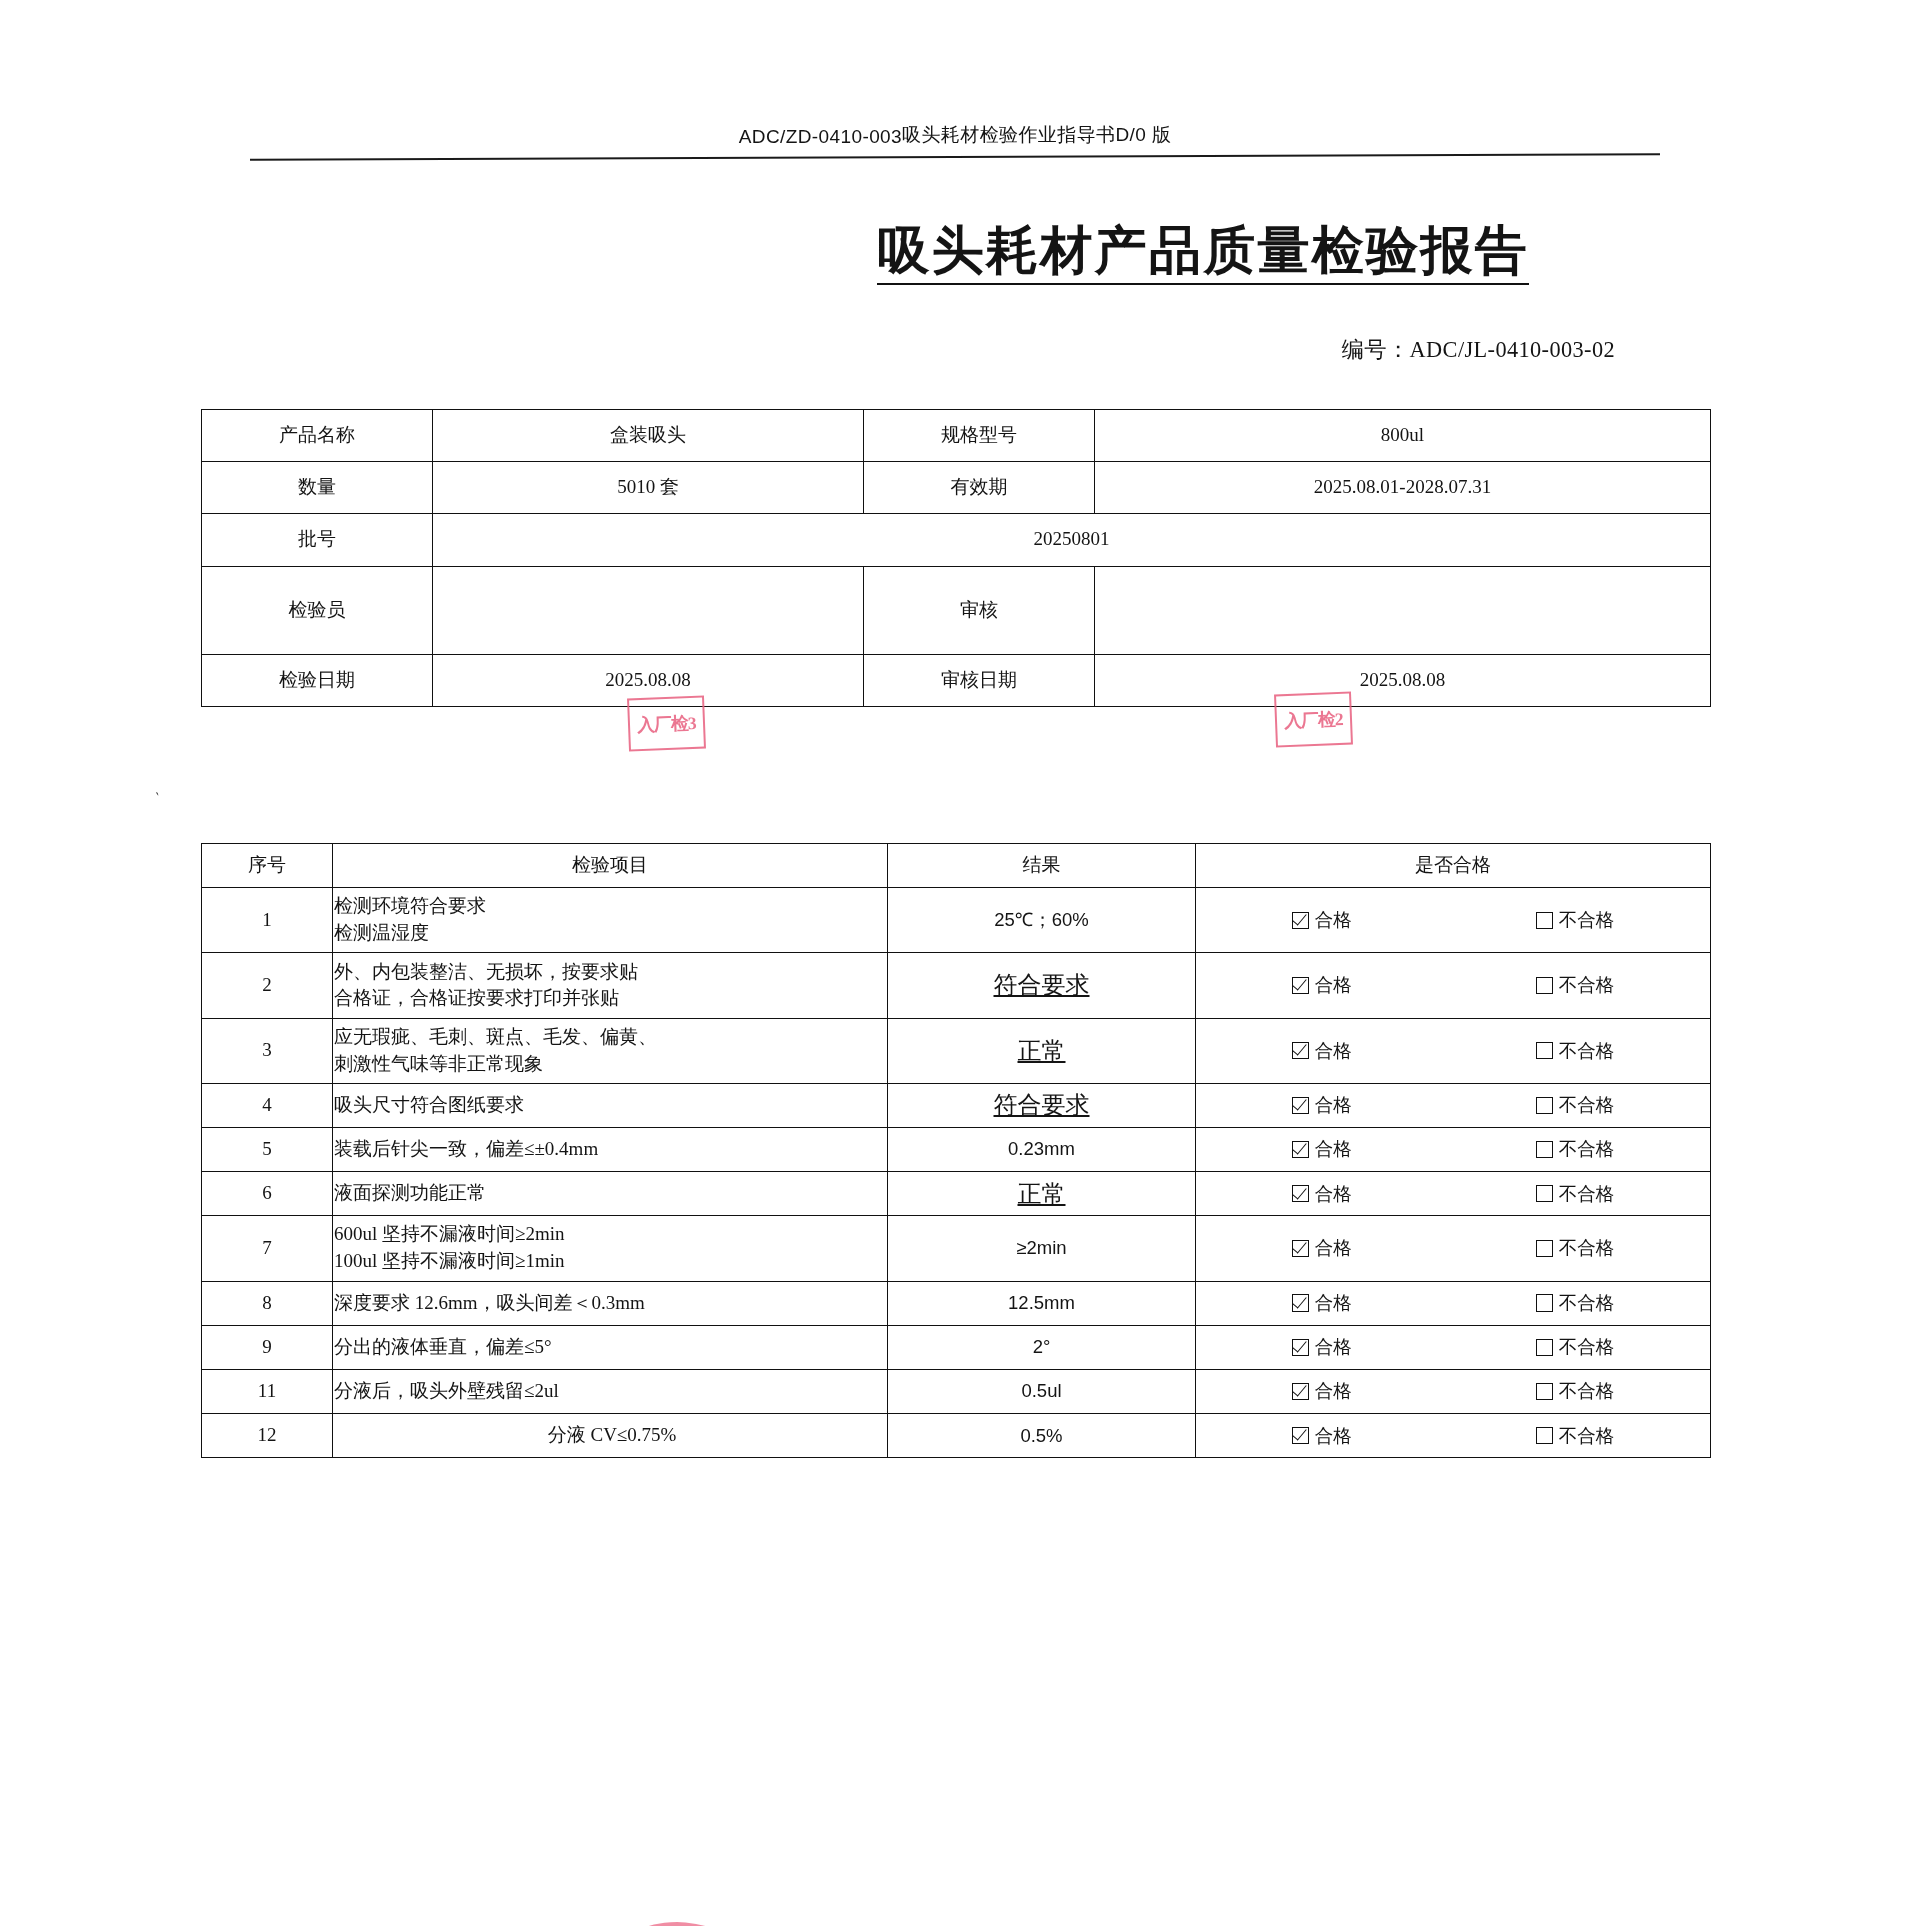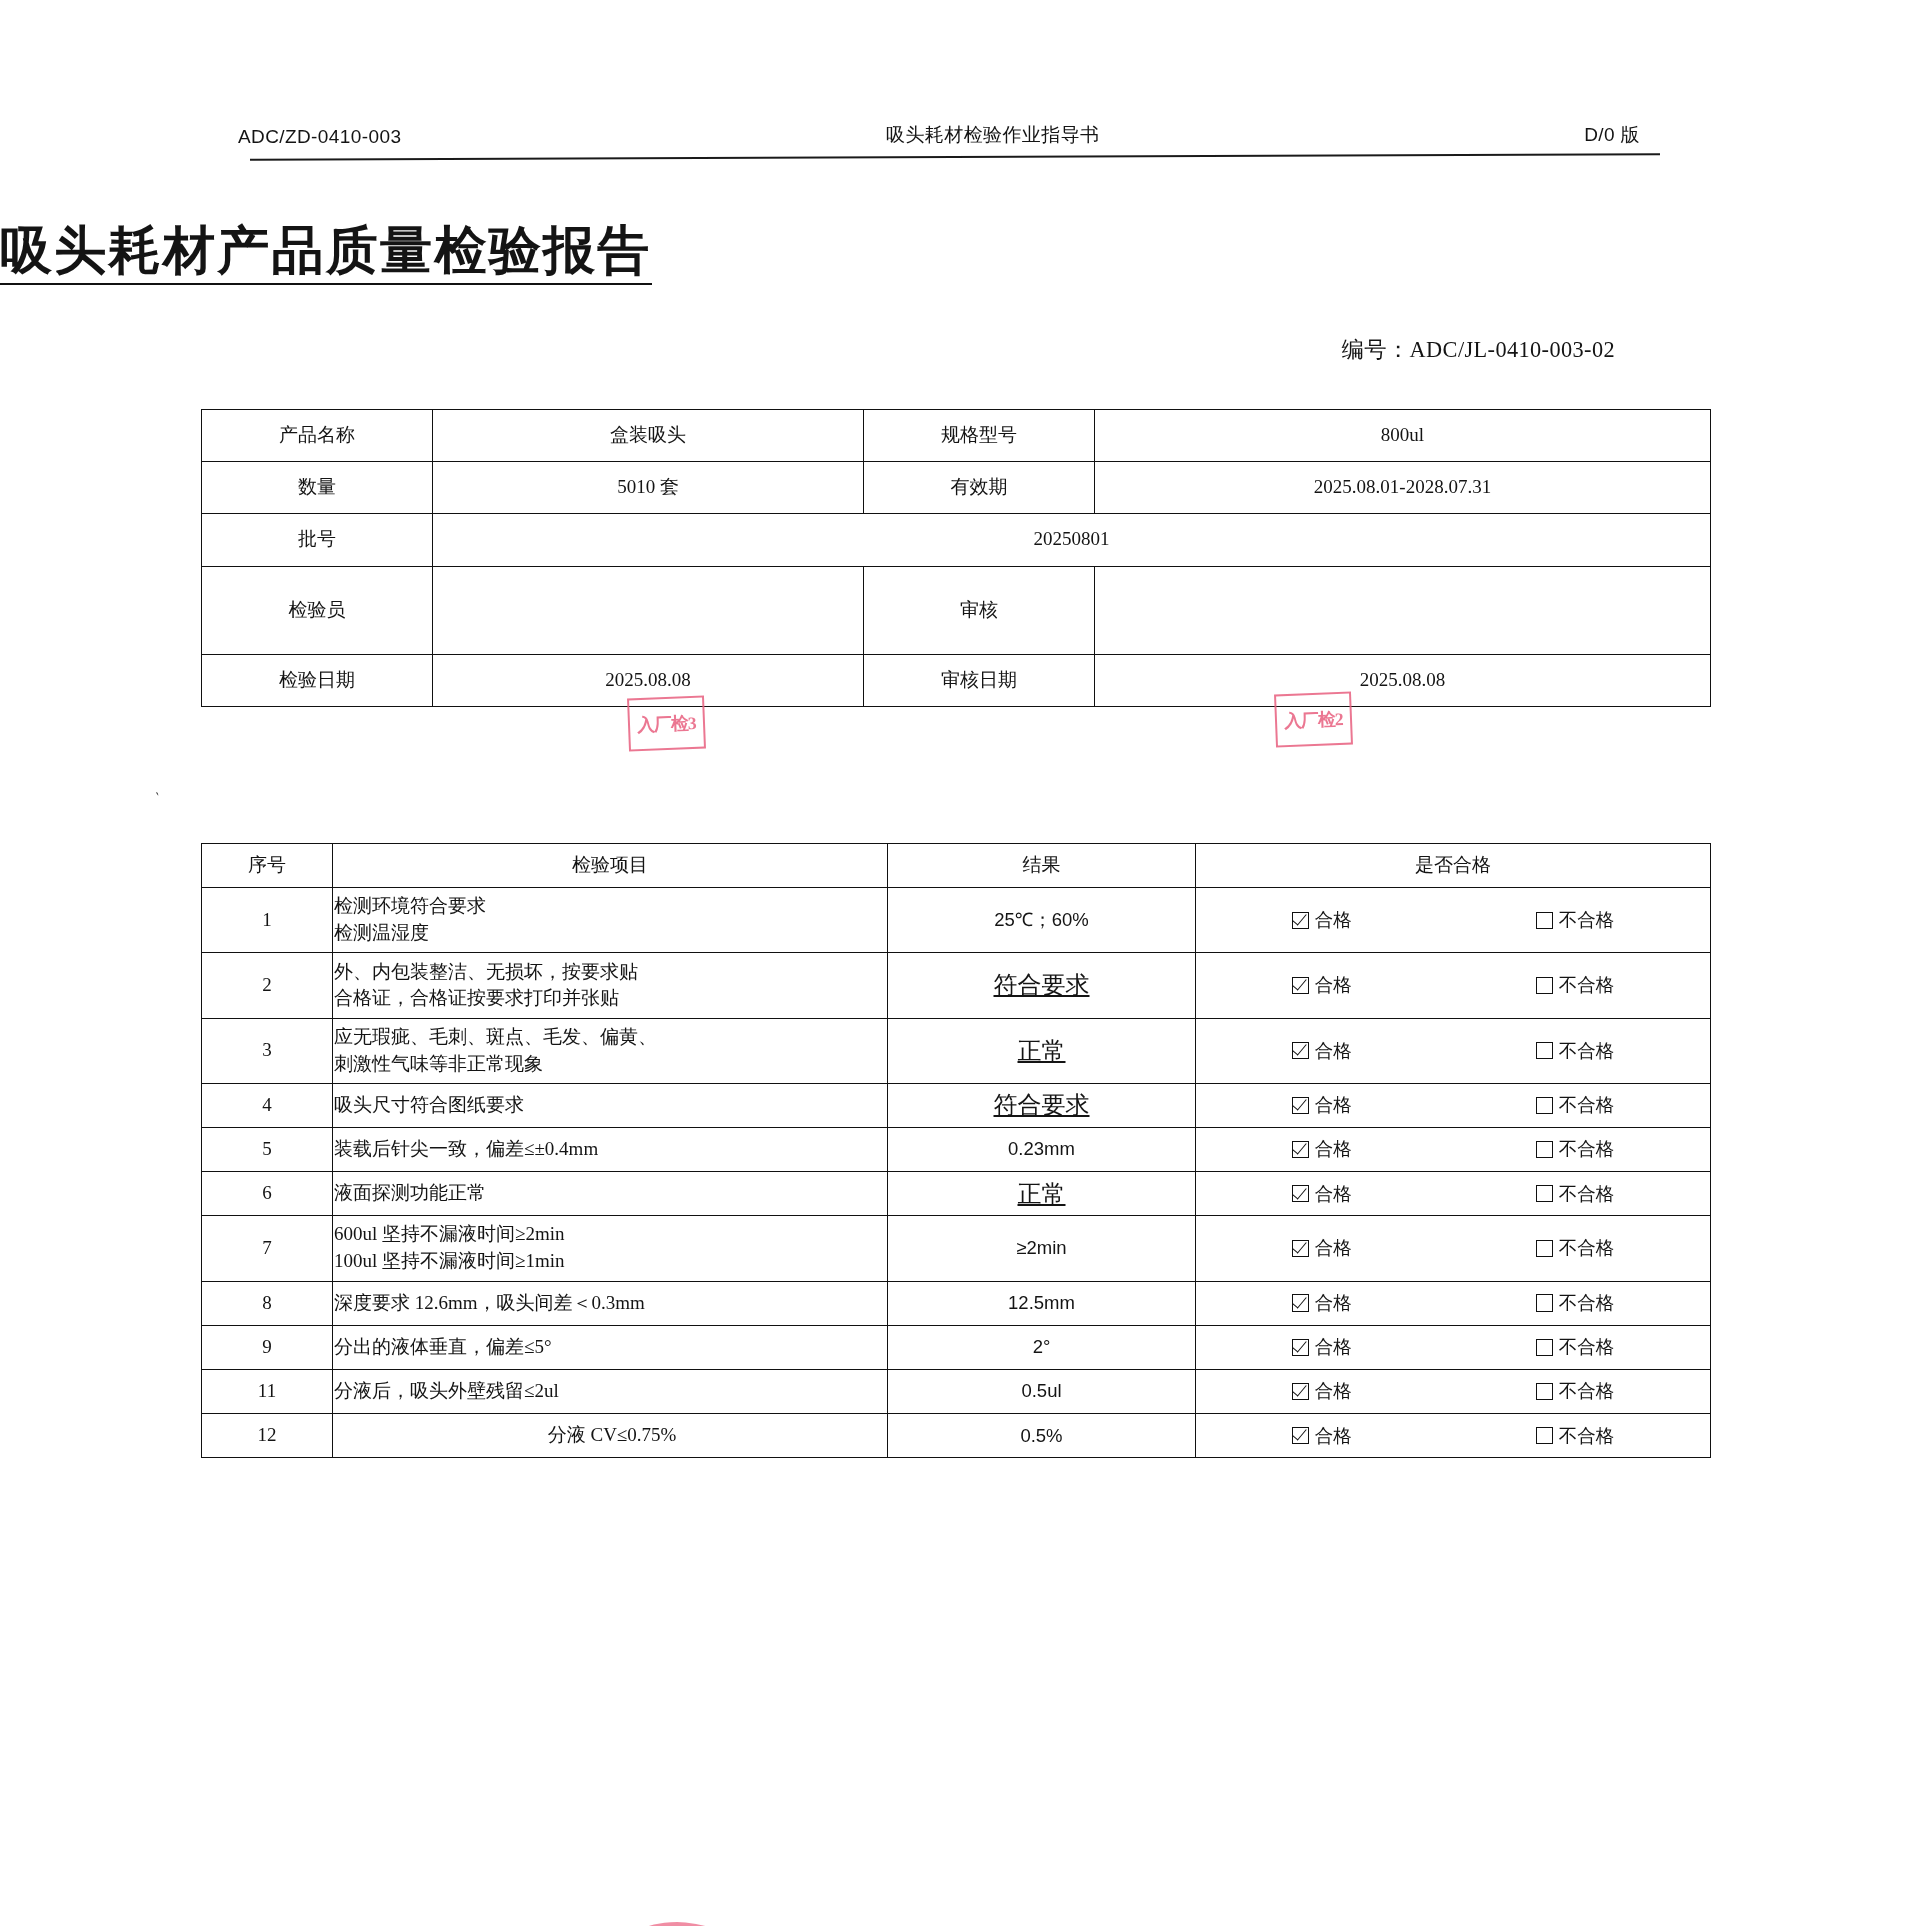--- a/index.html
+++ b/index.html
@@ -8,37 +8,37 @@
     background:#ffffff;
     font-family:"Liberation Serif", serif;
     color:#141414;
     position:relative;
     overflow:hidden;
   }
   .page { position:absolute; inset:0; }
 
   
   .doc-header{
-    position:absolute; left:238px; top:122px; width:1402px;
-    display:flex; align-items:flex-end; justify-content:space-between;
-    font-size:20px; letter-spacing:0.4px;gap:20px;
+    position:absolute; left:254px; top:122px; width:1402px;
+    display:flex; align-items:flex-end; justify-content:center;
+    font-size:20px; letter-spacing:0.4px;
   }
   .doc-header .hcode{ font-family:"Liberation Sans", sans-serif; font-size:19px; }
   .doc-header .hmid { font-size:19px; }
   .doc-header .hver { font-family:"Liberation Sans", sans-serif; font-size:19px; }
   .header-rule{
     position:absolute; left:250px; top:156px; width:1410px; height:1.5px;
     background:#1a1a1a;
     transform:rotate(-0.22deg);
   }
 
   
   .doc-title{
     position:absolute; left:0; top:216px; width:1529px;
-    text-align:left;
+    text-align:right;
     font-size:52px; font-weight:bold; letter-spacing:2.3px;
   }
   .doc-title span{
     border-bottom:2.3px solid #111;
     padding-bottom:3.9px;
   }
   .doc-serial{
     position:absolute; right:296px; top:335px;
     font-size:22.3px; letter-spacing:0.4px;
   }

